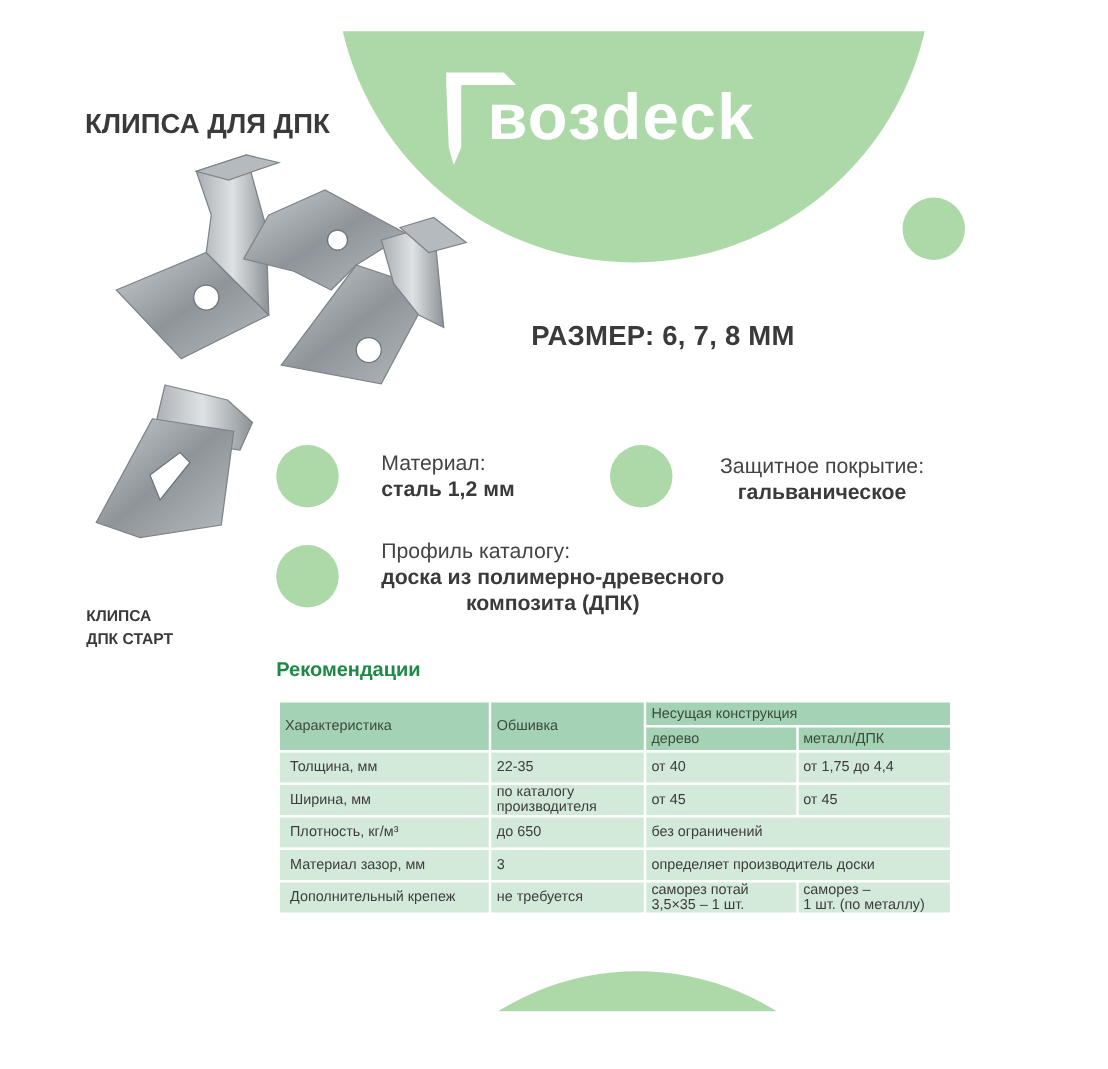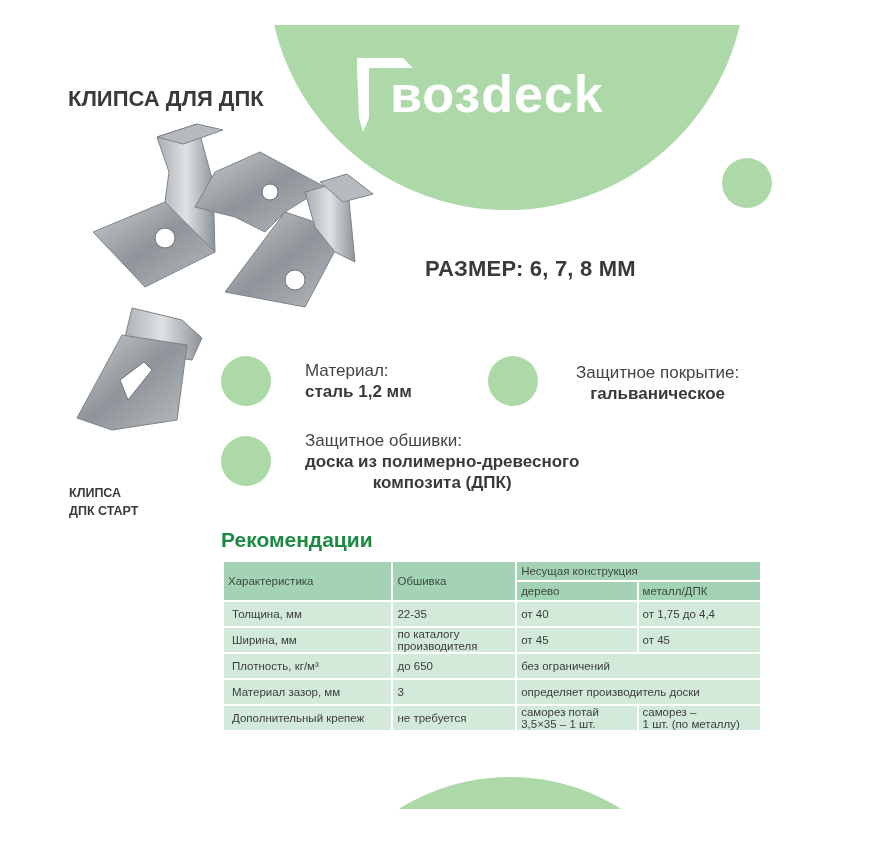--- a/index.html
+++ b/index.html
@@ -27,21 +27,21 @@
                  color: #3a3a3a; line-height: 18px; width: 120px; }
   .size-label { position: absolute; left: 425px; top: 256px; font-size: 22px; font-weight: bold;
                 color: #3a3a3a; letter-spacing: 0.2px; }
 
   
   .feat { position: absolute; font-size: 17px; line-height: 21px; color: #444; }
   .feat .lbl { display: block; font-weight: normal; }
   .feat .val { display: block; font-weight: bold; color: #3a3a3a; text-align: center; }
 
   
-  .rec-title { position: absolute; left: 221px; top: 528px; font-size: 21px; font-weight: bold;
+  .rec-title { position: absolute; left: 221px; top: 528px; font-size: 16px; font-weight: bold;
                color: #1d8a44; }
   table.rec { position: absolute; left: 222px; top: 560px; width: 540px; border-collapse: collapse;
               font-size: 11.5px; color: #3c3c3c; }
   table.rec td, table.rec th { border: 2px solid #ffffff; text-align: left; padding: 0 4px;
               line-height: 12px; font-weight: normal; }
   table.rec th { background: #a3d2b4; color: #3d4a40; }
   table.rec td { background: #d3eadb; height: 24px; }
   table.rec td.first { text-align: left; padding-left: 8px; }
   table.rec tr.h1 th { height: 18px; }
   table.rec tr.h2 th { height: 18px; }
@@ -117,21 +117,21 @@
 </div>
 
 <div class="dot" style="left:488px;top:356px;width:50px;height:50px;"></div>
 <div class="feat" style="left:576px;top:362px;">
   <span class="lbl">Защитное покрытие:</span>
   <span class="val">гальваническое</span>
 </div>
 
 <div class="dot" style="left:221px;top:436px;width:50px;height:50px;"></div>
 <div class="feat" style="left:305px;top:430px;">
-  <span class="lbl">Защитное обшивки:</span>
+  <span class="lbl">Профиль каталогу:</span>
   <span class="val">доска из полимерно-древесного</span>
   <span class="val">композита (ДПК)</span>
 </div>
 
 <div class="rec-title">Рекомендации</div>
 
 <table class="rec">
   <colgroup>
     <col style="width:170px">
       <col style="width:124px">

